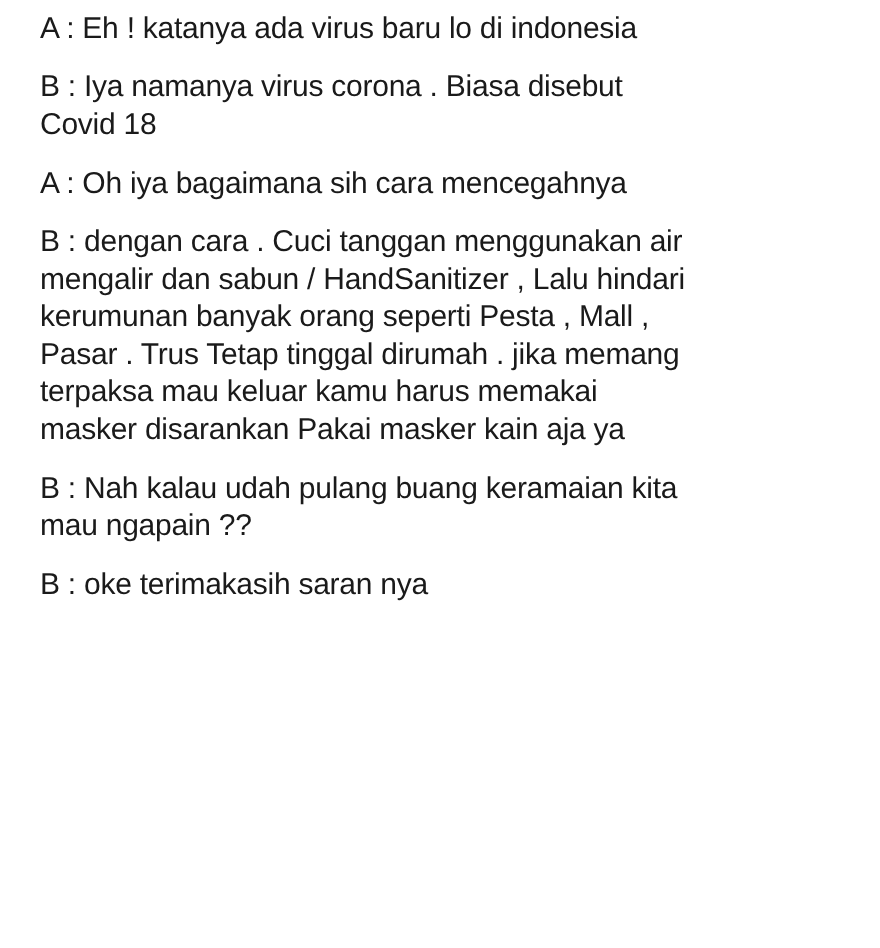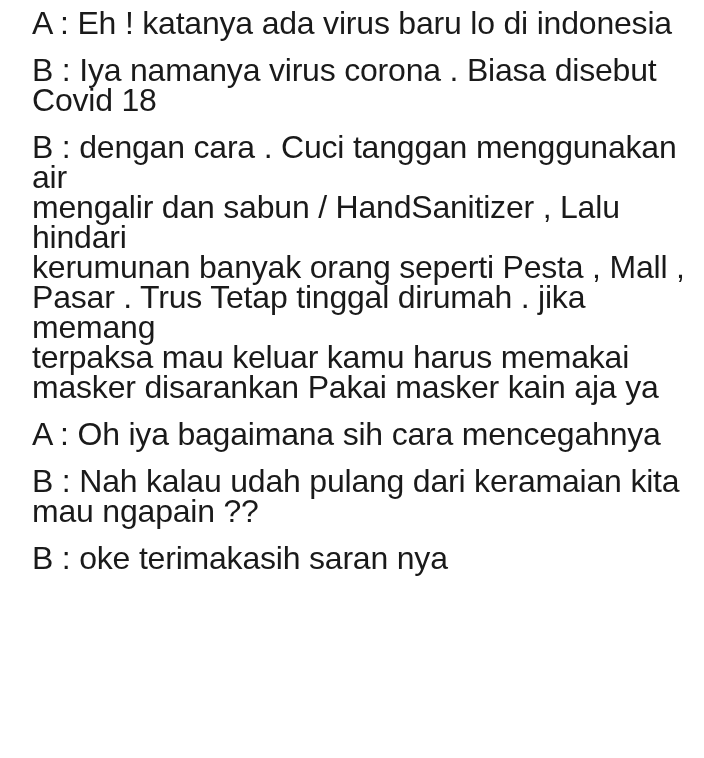--- a/index.html
+++ b/index.html
@@ -12,40 +12,40 @@
       height: 758px;
       overflow: hidden;
       position: relative;
     }
     .doc {
       position: absolute;
       left: 32px;
       top: 8px;
       width: 660px;
       font-family: "Liberation Sans", sans-serif;
-      font-size: 32px;
+      font-size: 24px;
       line-height: 30px;
       color: #1a1a1a;
       letter-spacing: -0.2px;
     }
     .para {
       margin: 0 0 17px 0;
       white-space: pre-line;
     }
   </style>
 </head>
 <body>
 
 <div class="doc">
   <p class="para">A : Eh ! katanya ada virus baru lo di indonesia</p>
   <p class="para">B : Iya namanya virus corona . Biasa disebut
 Covid 18</p>
+  <p class="para">A : Oh iya bagaimana sih cara mencegahnya</p>
   <p class="para">B : dengan cara . Cuci tanggan menggunakan air
 mengalir dan sabun / HandSanitizer , Lalu hindari
 kerumunan banyak orang seperti Pesta , Mall ,
 Pasar . Trus Tetap tinggal dirumah . jika memang
 terpaksa mau keluar kamu harus memakai
 masker disarankan Pakai masker kain aja ya</p>
-  <p class="para">A : Oh iya bagaimana sih cara mencegahnya</p>
-  <p class="para">B : Nah kalau udah pulang dari keramaian kita
+  <p class="para">B : Nah kalau udah pulang buang keramaian kita
 mau ngapain ??</p>
   <p class="para">B : oke terimakasih saran nya</p>
 </div>
 
 </body></html>

